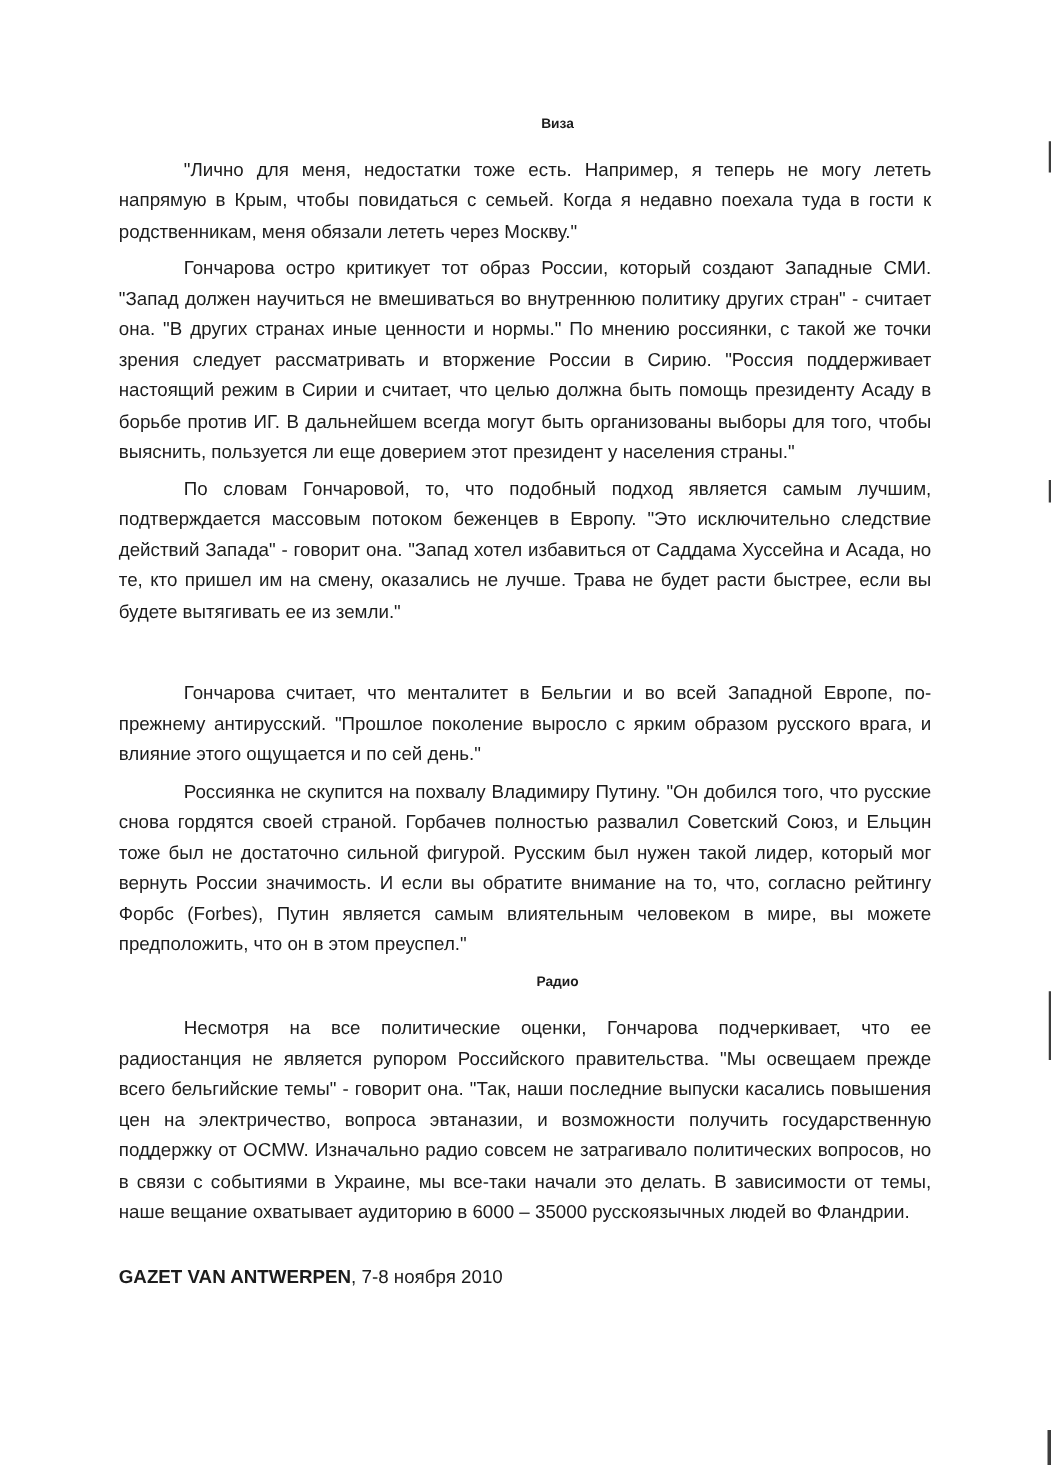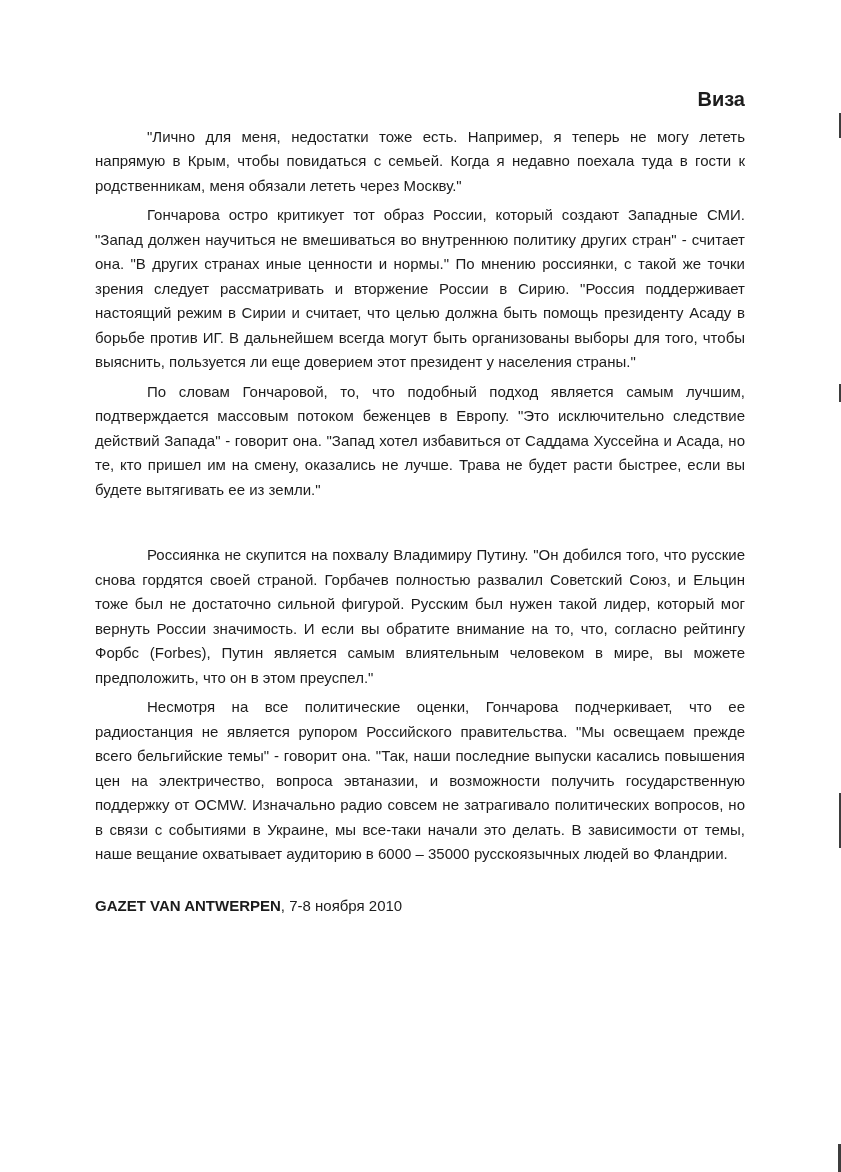--- a/index.html
+++ b/index.html
@@ -23,25 +23,25 @@
     width: 650px;
   }
   .para {
     font-size: 15px;
     line-height: 24.5px;
     text-align: justify;
     text-indent: 52px;
     margin: 0 0 5px 0;
   }
   .heading {
-    font-size: 20px;
+    font-size: 11px;
     line-height: 24.5px;
     font-weight: 700;
     text-indent: 52px;
-    text-align: right;
+    text-align: center;
     margin: 0 0 13px 0;
   }
   .gap-large { height: 36px; }
   .gap-prefooter { height: 22px; }
   .footer-line {
     font-size: 15px;
     line-height: 24.5px;
     text-align: left;
     text-indent: 0;
     margin: 0 0 10px 0;
@@ -67,23 +67,25 @@
     <p class="heading">Виза</p>
 
     <p class="para">"Лично для меня, недостатки тоже есть. Например, я теперь не могу лететь напрямую в Крым, чтобы повидаться с семьей. Когда я недавно поехала туда в гости к родственникам, меня обязали лететь через Москву."</p>
 
     <p class="para">Гончарова остро критикует тот образ России, который создают Западные СМИ. "Запад должен научиться не вмешиваться во внутреннюю политику других стран" - считает она. "В других странах иные ценности и нормы." По мнению россиянки, с такой же точки зрения следует рассматривать  и вторжение России в Сирию.  "Россия поддерживает настоящий режим в Сирии и считает, что  целью должна быть помощь президенту Асаду в борьбе против ИГ. В дальнейшем всегда могут быть организованы выборы для того, чтобы выяснить, пользуется ли еще доверием этот президент у населения страны."</p>
 
     <p class="para">По словам Гончаровой, то, что подобный подход является самым лучшим, подтверждается массовым потоком беженцев в Европу. "Это исключительно следствие действий Запада" -  говорит она.  "Запад хотел избавиться от Саддама Хуссейна и Асада, но те, кто пришел им на смену, оказались не лучше. Трава не будет расти быстрее, если вы будете вытягивать ее из земли."</p>
 
     <div class="gap-large"></div>
 
+    <p class="para">Гончарова считает, что менталитет в Бельгии и во всей Западной Европе, по-прежнему антирусский. "Прошлое поколение выросло с ярким образом русского врага, и влияние этого ощущается и по сей день."</p>
 
     <p class="para">Россиянка не скупится на похвалу Владимиру Путину. "Он добился того, что русские снова гордятся своей страной. Горбачев полностью развалил Советский Союз, и Ельцин тоже был не достаточно сильной фигурой. Русским был нужен такой лидер, который мог вернуть России значимость. И если вы обратите внимание на то, что, согласно рейтингу Форбс (Forbes), Путин является самым влиятельным человеком в мире, вы можете предположить, что он в этом преуспел."</p>
 
+    <p class="heading">Радио</p>
 
     <p class="para">Несмотря на все  политические  оценки, Гончарова подчеркивает, что ее радиостанция не является рупором Российского правительства. "Мы освещаем  прежде всего бельгийские темы" - говорит она. "Так, наши последние выпуски касались повышения цен на электричество, вопроса эвтаназии, и возможности получить государственную поддержку от OCMW. Изначально радио совсем не затрагивало  политических вопросов, но в связи с событиями в Украине, мы все-таки начали это делать. В зависимости от темы, наше вещание охватывает аудиторию в  6000 – 35000 русскоязычных людей во Фландрии.</p>
 
     <div class="gap-prefooter"></div>
 
 
     <p class="footer-line"><span class="src-bold">GAZET VAN ANTWERPEN</span><span>, 7-8 ноября 2010</span></p>
 
   </div>
 

